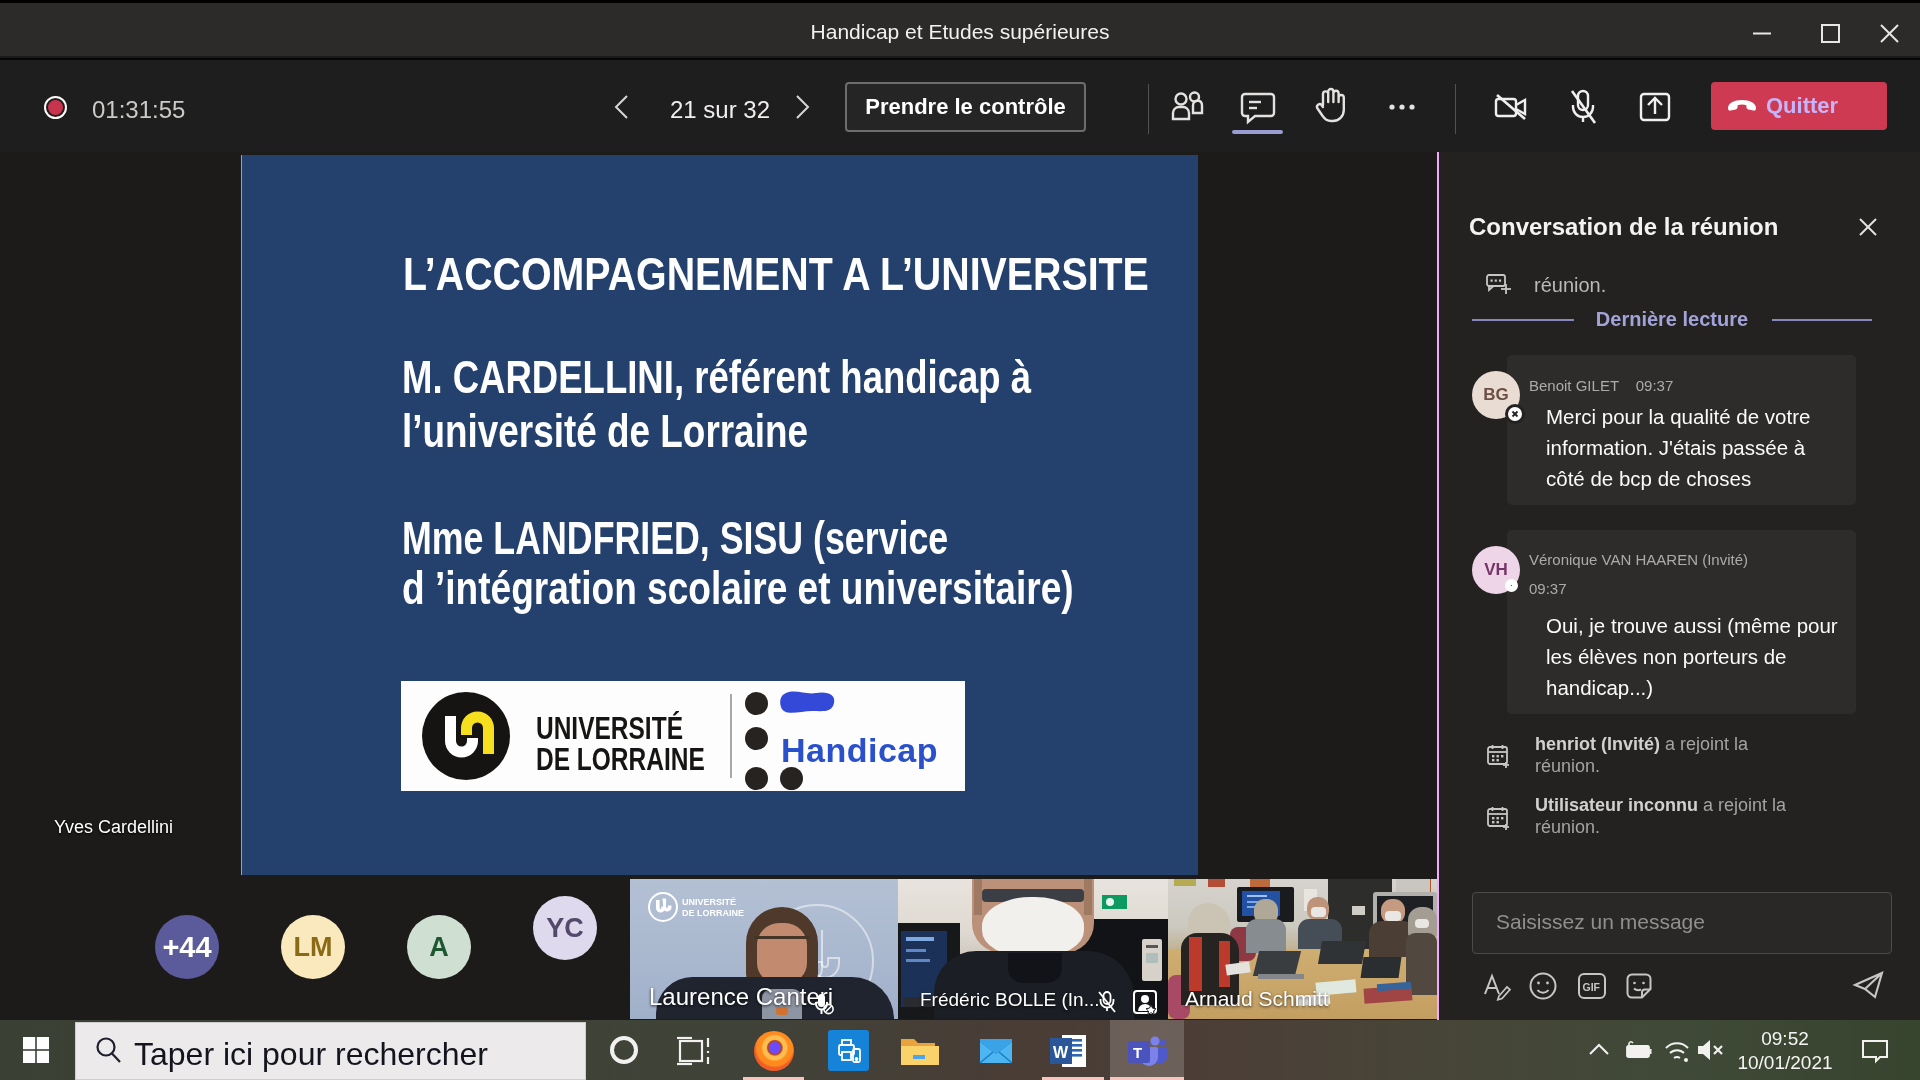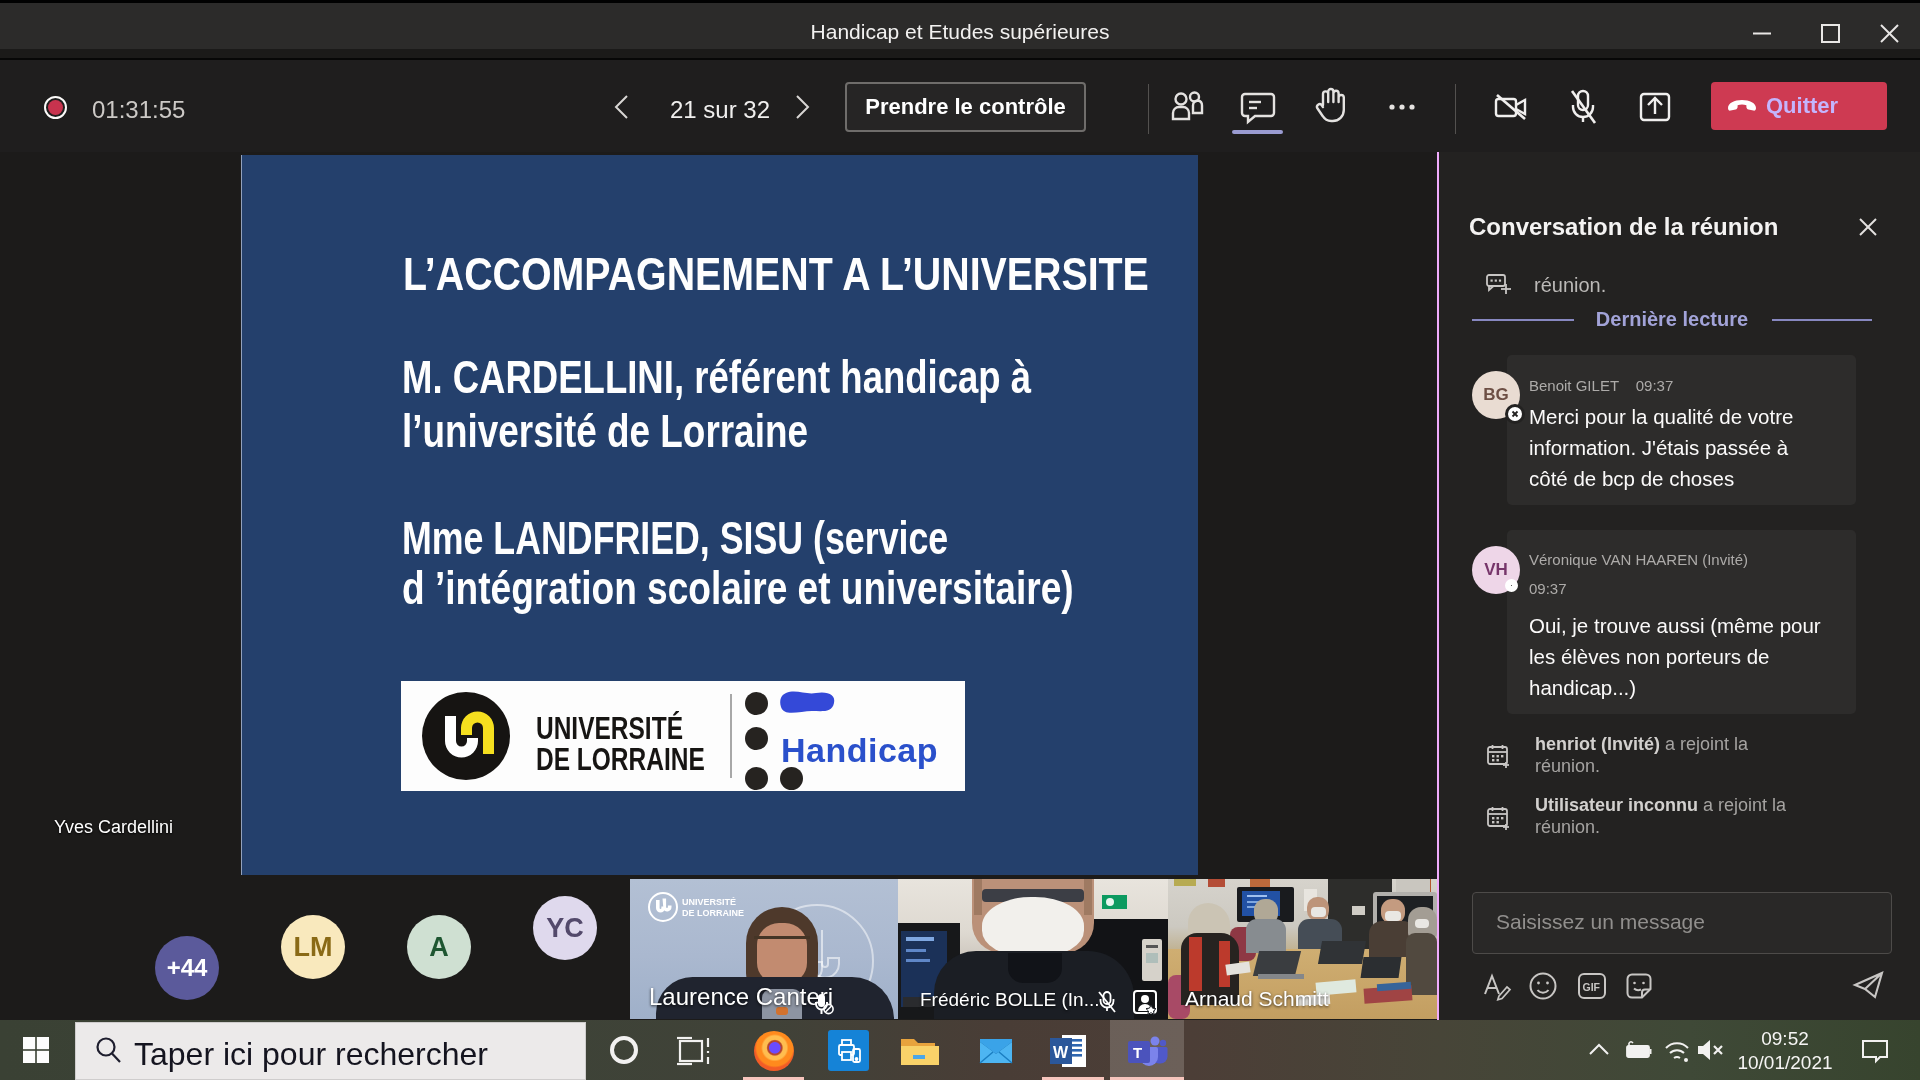--- a/index.html
+++ b/index.html
@@ -2,21 +2,21 @@
 <html lang="fr"><head>
 <meta charset="utf-8">
 <title>Handicap et Etudes supérieures</title>
 <style>
   * { margin:0; padding:0; box-sizing:border-box; }
   html,body { width:1920px; height:1080px; overflow:hidden; background:#1b1a19;
     font-family:"Liberation Sans", sans-serif; }
   #root { position:absolute; inset:0; width:1920px; height:1080px; }
   .abs { position:absolute; }
   
-  #titlebar { position:absolute; left:0; top:0; width:1920px; height:49px;
+  #titlebar { position:absolute; left:0; top:0; width:1920px; height:56px;
     background:#2c2b2a; border-top:3px solid #010101; }
   #titletext { position:absolute; left:0; right:0; top:17px; text-align:center;
     color:#f2f1f0; font-size:21px; }
   
   #toolbar { position:absolute; left:0; top:58px; width:1920px; height:94px;
     background:#1f1e1e; border-top:2px solid #070707; }
   .tbtext { color:#ccc9c6; font-size:24px; }
   
   #stage { position:absolute; left:0; top:152px; width:1437px; height:868px;
     background:#1c1b1a; }
@@ -24,21 +24,21 @@
   .ulname { color:#171513; font-size:31px; font-weight:bold; transform:scaleX(.79); transform-origin:0 0; white-space:nowrap; letter-spacing:0px; }
   .dot { position:absolute; width:23px; height:23px; background:#262320; border-radius:50%; }
   .ava { position:absolute; width:64px; height:64px; border-radius:50%; text-align:center; line-height:64px; font-weight:bold; }
   .vid { overflow:hidden; }
   .vname { position:absolute; bottom:8px; color:#fff; font-size:21px; text-shadow:0 1px 3px rgba(0,0,0,.8); white-space:nowrap; }
   
   #chat { position:absolute; left:1437px; top:152px; width:483px; height:868px;
     background:#232221; border-left:2px solid #f0abfc; }
   .card { position:absolute; left:68px; width:349px; background:#2d2c2b; border-radius:5px; }
   .msgname { color:#adaba9; font-size:15px; }
-  .msgbody { color:#fbfafa; font-size:20.5px; line-height:31px; }
+  .msgbody { color:#fbfafa; font-size:20.5px; line-height:31px;margin-left:17px; }
   
   #taskbar { position:absolute; left:0; top:1020px; width:1920px; height:60px;
     background:linear-gradient(90deg,#3a4134 0%,#3d4337 25%,#404238 40%,#493d36 52%,#4c3e37 62%,#474538 75%,#3f4937 88%,#37442e 100%); }
 </style>
 </head>
 <body>
 <div id="root">
   <div id="stage">
 
     <div class="abs" style="left:241px;top:3px;width:957px;height:720px;background:#24406c;border-left:1px solid #93a2bd;"></div>
@@ -62,21 +62,21 @@
       <div class="dot" style="left:344px;top:86px;"></div>
       <div class="dot" style="left:379px;top:86px;"></div>
       <svg class="abs" style="left:375px;top:6px" width="66" height="36" viewBox="0 0 66 36">
         <path d="M10 6 C 20 2 30 8 40 6 C 52 4 60 8 58 16 C 56 26 46 24 36 24 C 24 24 8 30 5 20 C 3 13 5 8 10 6 z" fill="#3449d8"></path>
       </svg>
       <div class="abs" style="left:380px;top:50px;color:#2a50cb;font-size:34px;font-weight:bold;letter-spacing:.5px;">Handicap</div>
     </div>
 
     <div class="abs" style="left:54px;top:665px;color:#fff;font-size:18px;text-shadow:0 1px 2px #000;">Yves Cardellini</div>
 
-    <div class="ava" style="left:155px;top:784px;background:#5b5a9b;color:#fff;font-size:24px;">+44</div>
+    <div class="ava" style="left:155px;top:763px;background:#5b5a9b;color:#fff;font-size:29px;">+44</div>
     <div class="ava" style="left:281px;top:763px;background:#f9e9bd;color:#8a6a16;font-size:27px;">LM</div>
     <div class="ava" style="left:407px;top:763px;background:#cfe0d2;color:#1e5631;font-size:27px;">A</div>
     <div class="ava" style="left:533px;top:744px;background:#dfd9ed;color:#53496b;font-size:27px;">YC</div>
 
     <div class="abs vid" style="left:630px;top:727px;width:268px;height:140px;background:linear-gradient(180deg,#b3c0d4 0%,#aab8cf 55%,#9fb0c9 100%);">
       <svg class="abs" style="left:18px;top:12px" width="100" height="34" viewBox="0 0 100 34" fill="#fff">
         <circle cx="15" cy="16" r="14" fill="none" stroke="#fff" stroke-width="2"></circle>
         <path d="M8 9 v8 a4.5 4.5 0 0 0 9 0 v-1.5 h-3.6 v1.5 a.9 .9 0 0 1 -1.8 0 v-8 z" fill="#fff"></path>
         <path d="M14.5 7.5 h3.6 v8.5 a.9 .9 0 0 0 1.8 0 v-1.5 h3.6 v1.5 a4.5 4.5 0 0 1 -8 2.8 z" fill="#fff"></path>
         <text x="34" y="14" font-size="9" font-weight="bold" fill="#fff" font-family="Liberation Sans">UNIVERSITÉ</text>

